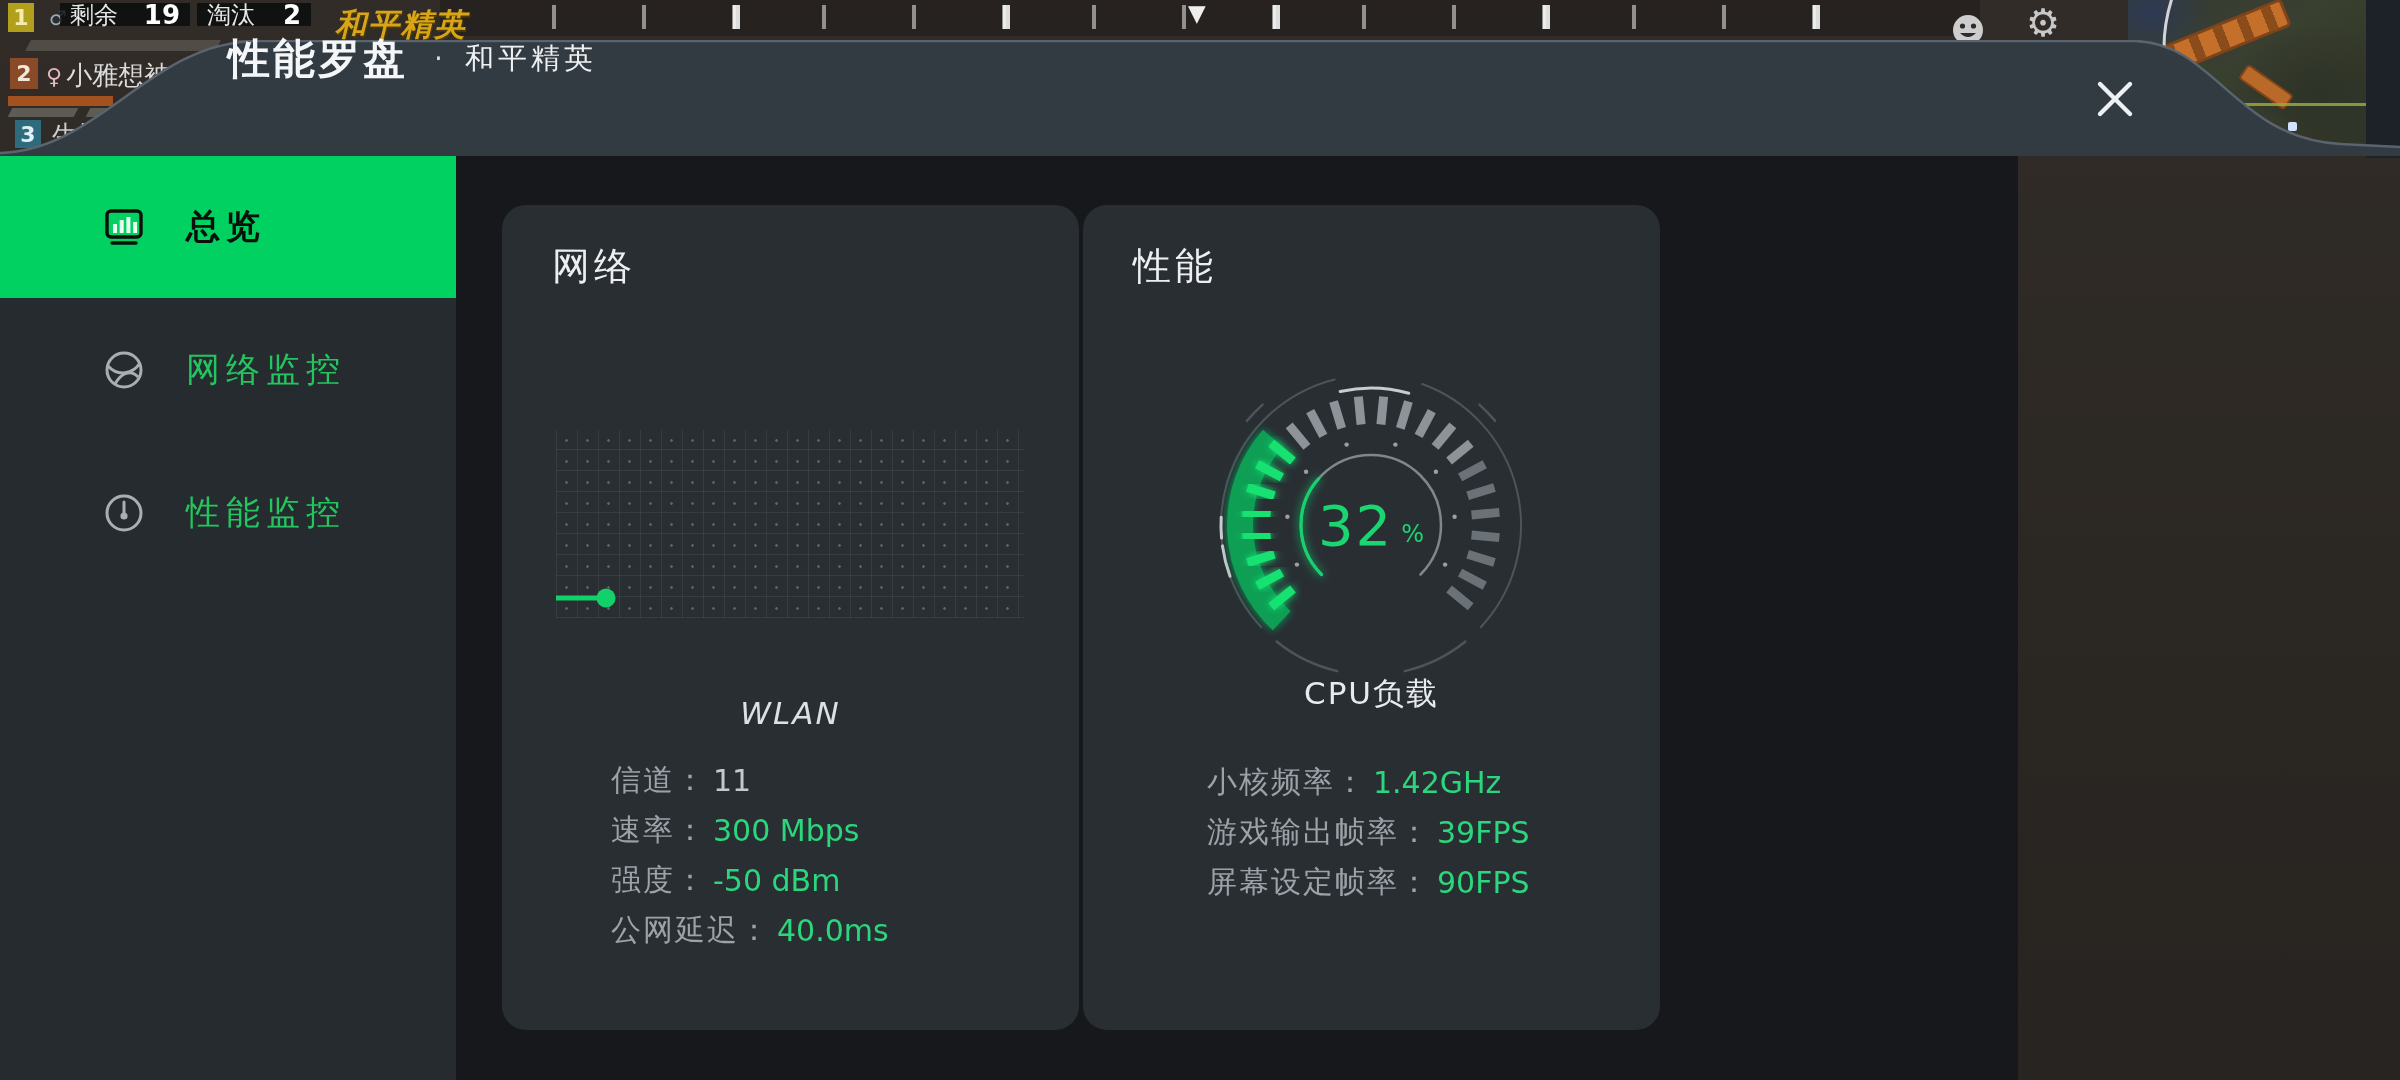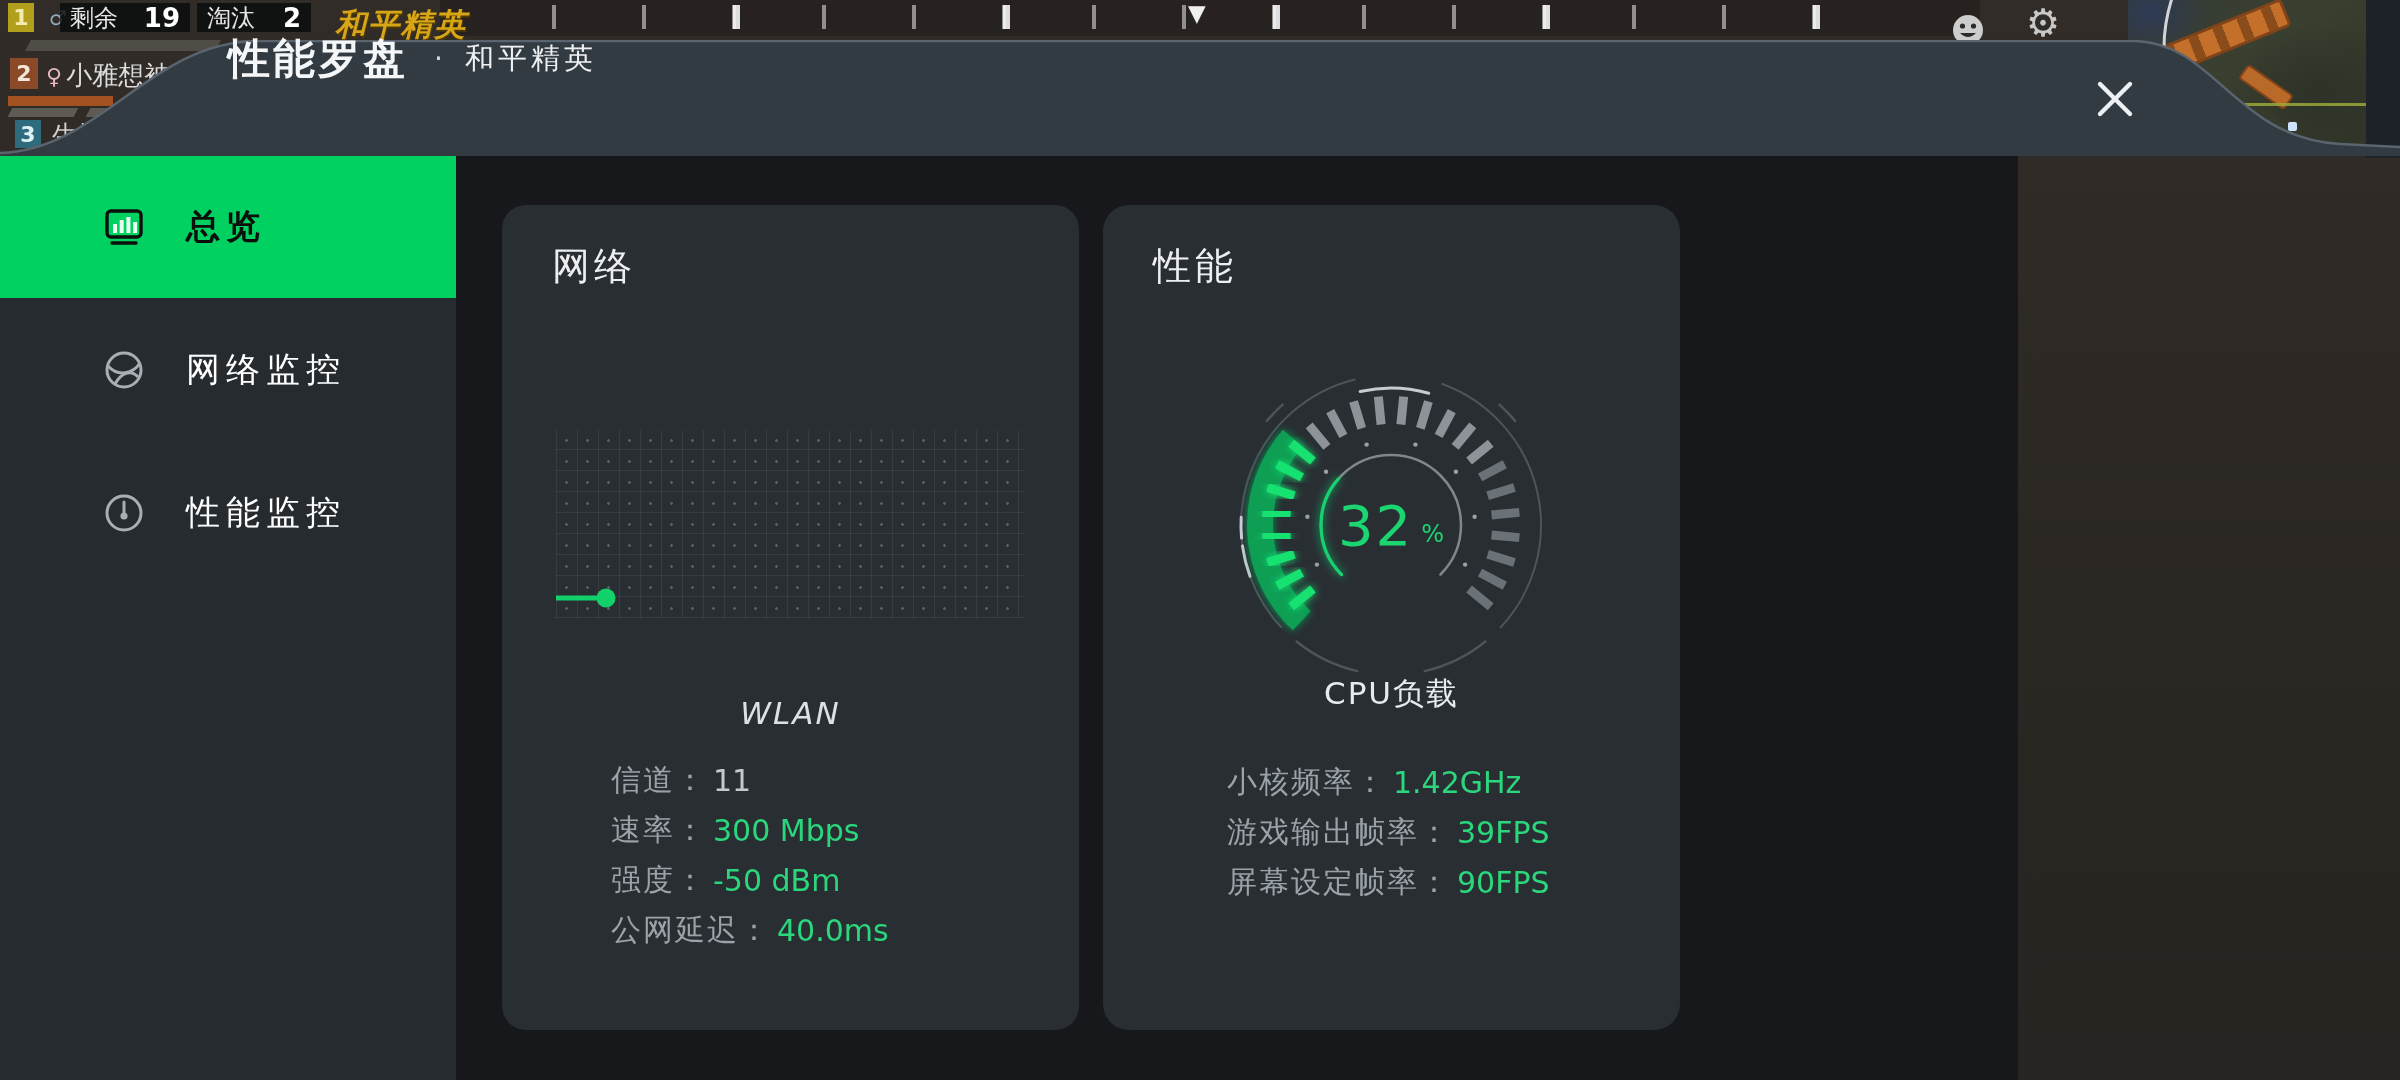--- a/index.html
+++ b/index.html
@@ -7,21 +7,21 @@
          font-family:"DejaVu Sans","Liberation Sans",sans-serif;}
 
   
   .game-bg{position:absolute;inset:0;background:linear-gradient(180deg,#312c28 0%,#2b2723 55%,#272421 100%);}
   .hud-badge{position:absolute;display:flex;align-items:center;justify-content:center;
              font-weight:bold;font-size:22px;}
   .badge-1{left:8px;top:3px;width:26px;height:29px;background:#b2a01d;color:#f3ecae;}
   .badge-2{left:10px;top:58px;width:28px;height:31px;background:#8a4a28;color:#f2e7da;}
   .badge-3{left:15px;top:120px;width:26px;height:28px;background:#2e6b7d;color:#dff0f4;}
   .male-sym{position:absolute;left:49px;top:6px;font-size:20px;color:#8fa9bd;}
-  .hud-chip{position:absolute;top:3px;height:29px;background:rgba(8,10,12,.78);
+  .hud-chip{position:absolute;top:3px;height:23px;background:rgba(8,10,12,.78);
             display:flex;align-items:center;justify-content:space-between;
             padding:0 10px;box-sizing:border-box;}
   .chip-a{left:60px;width:130px;}
   .chip-b{left:197px;width:114px;}
   .hud-chip .lbl{color:#e6e6e6;font-size:24px;}
   .hud-chip .val{color:#ffffff;font-size:26px;font-weight:bold;}
   .game-logo{position:absolute;left:335px;top:4px;font-size:31px;font-weight:bold;font-style:italic;
              color:#d7a515;text-shadow:1px 2px 0 #4d3a05;letter-spacing:2px;}
   .kf-name{position:absolute;left:46px;top:58px;font-size:26px;color:#dcdcdc;white-space:nowrap;}
   .kf-name .fem{color:#e8b9c2;font-size:22px;margin-right:4px;}
@@ -59,31 +59,31 @@
   .ov-header{position:absolute;left:0;top:40px;width:2400px;height:116px;z-index:6;}
   .ov-header-content{position:absolute;left:0;top:2px;width:2400px;height:113px;z-index:7;
                      display:flex;align-items:center;}
   .ov-title{margin-left:228px;font-size:42px;font-weight:bold;color:#f4f6f7;letter-spacing:3px;}
   .ov-dot{margin:0 22px 0 26px;font-size:28px;color:#d5d9dc;}
   .ov-subtitle{font-size:29px;color:#eef0f2;letter-spacing:4px;}
   .close-btn{position:absolute;left:2092px;top:76px;width:46px;height:46px;cursor:pointer;z-index:8;}
 
   .ov-body{position:absolute;left:0;top:155px;width:2018px;height:925px;z-index:5;display:flex;}
   .sidebar{width:456px;height:100%;background:#262b2f;flex:none;}
-  .side-item{height:143px;display:flex;align-items:center;color:#ffffff;}
+  .side-item{height:143px;display:flex;align-items:center;color:#22c55e;}
   .side-item .s-icon{width:48px;height:48px;margin-left:100px;margin-right:38px;color:#a8aeb3;}
   .side-item .s-label{font-size:34px;letter-spacing:6px;}
   .side-item.selected{background:#00d161;color:#0b0f0c;}
   .side-item.selected .s-icon{color:#0b0f0c;}
   .side-item.selected .s-label{font-weight:bold;}
 
   .main{flex:1;height:100%;background:#16181c;position:relative;}
   .card{position:absolute;top:50px;width:577px;height:825px;background:#292e33;border-radius:24px;}
   .card-net{left:46px;}
-  .card-perf{left:647px;border-radius:26px;}
+  .card-perf{left:627px;}
   .card-title{position:absolute;left:50px;top:36px;font-size:38px;color:#eceef0;letter-spacing:4px;}
 
   .net-chart{position:absolute;left:54px;top:225px;width:468px;height:188px;
     background-image:
       radial-gradient(circle, rgba(205,215,220,.30) 1px, transparent 1.6px),
       repeating-linear-gradient(90deg, rgba(170,180,188,.10) 0 1px, transparent 1px 21px),
       repeating-linear-gradient(0deg, rgba(170,180,188,.10) 0 1px, transparent 1px 21px);
     background-size:21px 21px,auto,auto;}
   .wlan-label{position:absolute;left:0;top:490px;width:100%;text-align:center;
               font-size:31px;font-style:italic;color:#dde1e4;letter-spacing:2px;}

